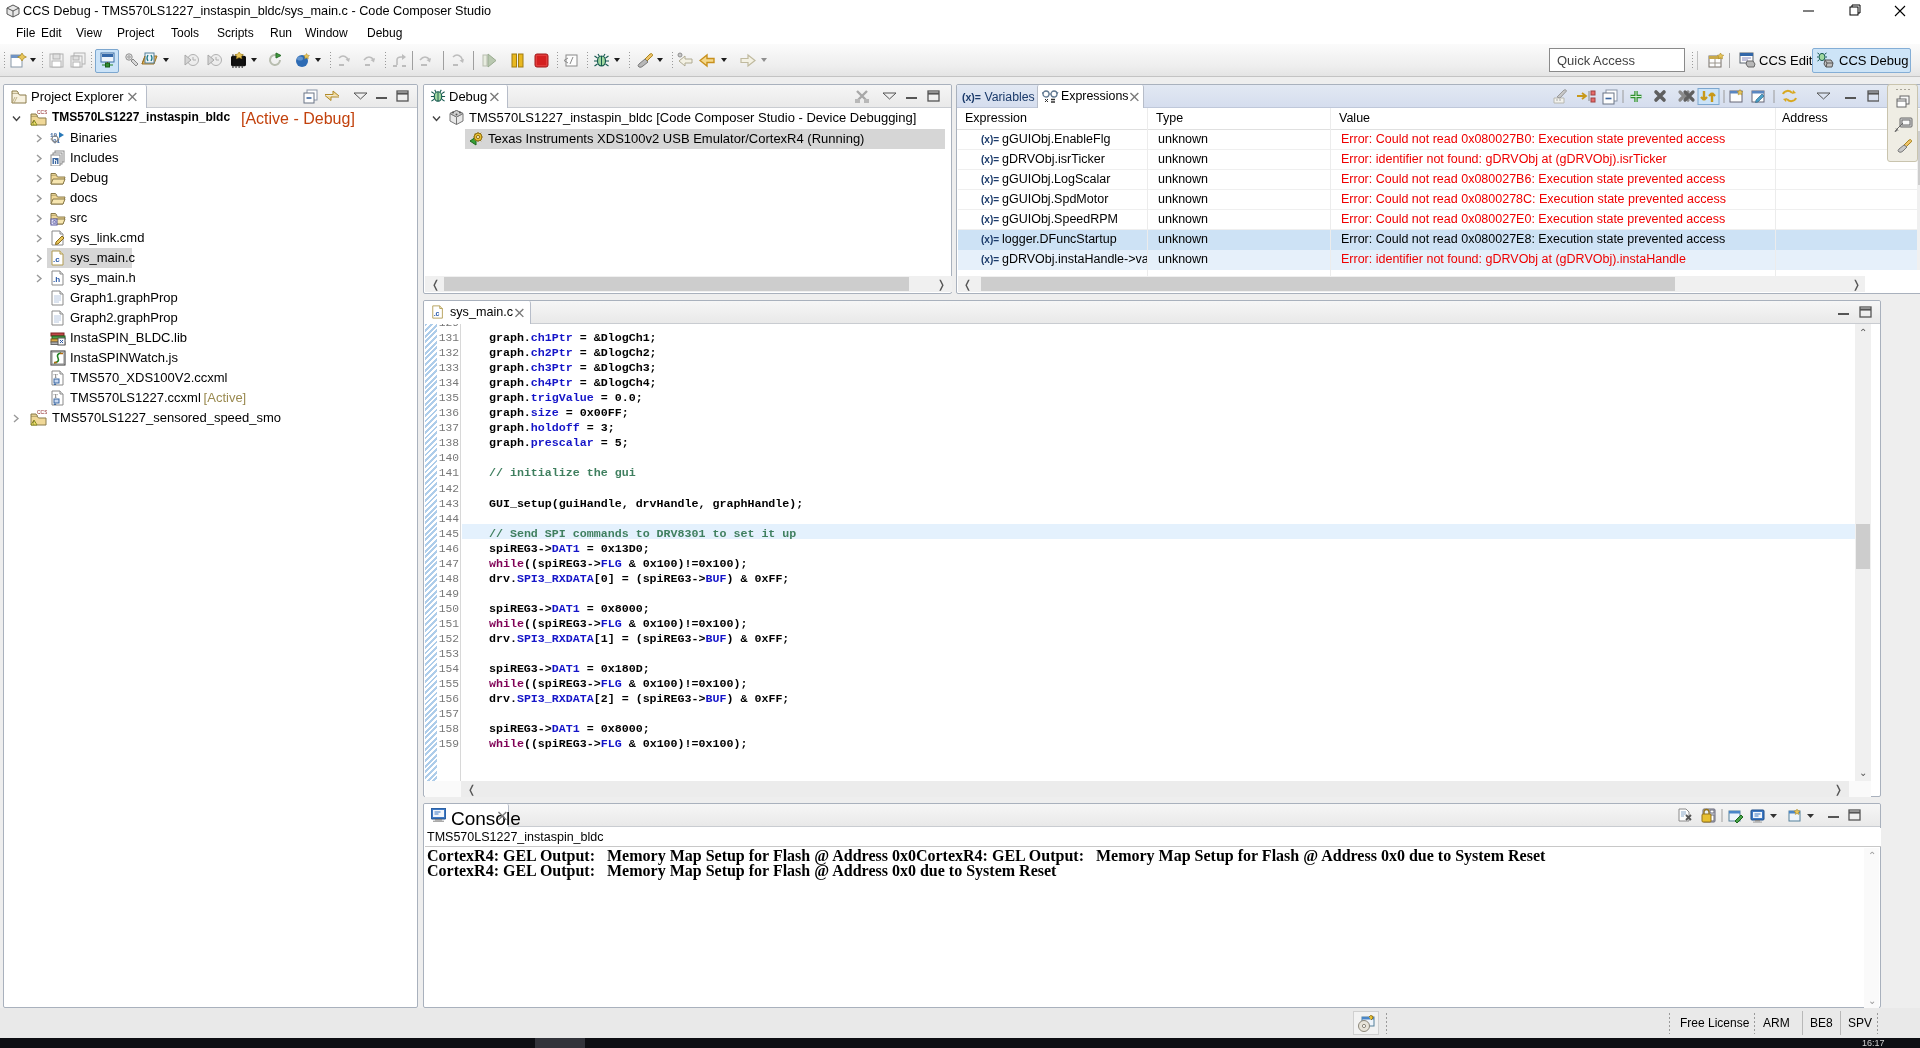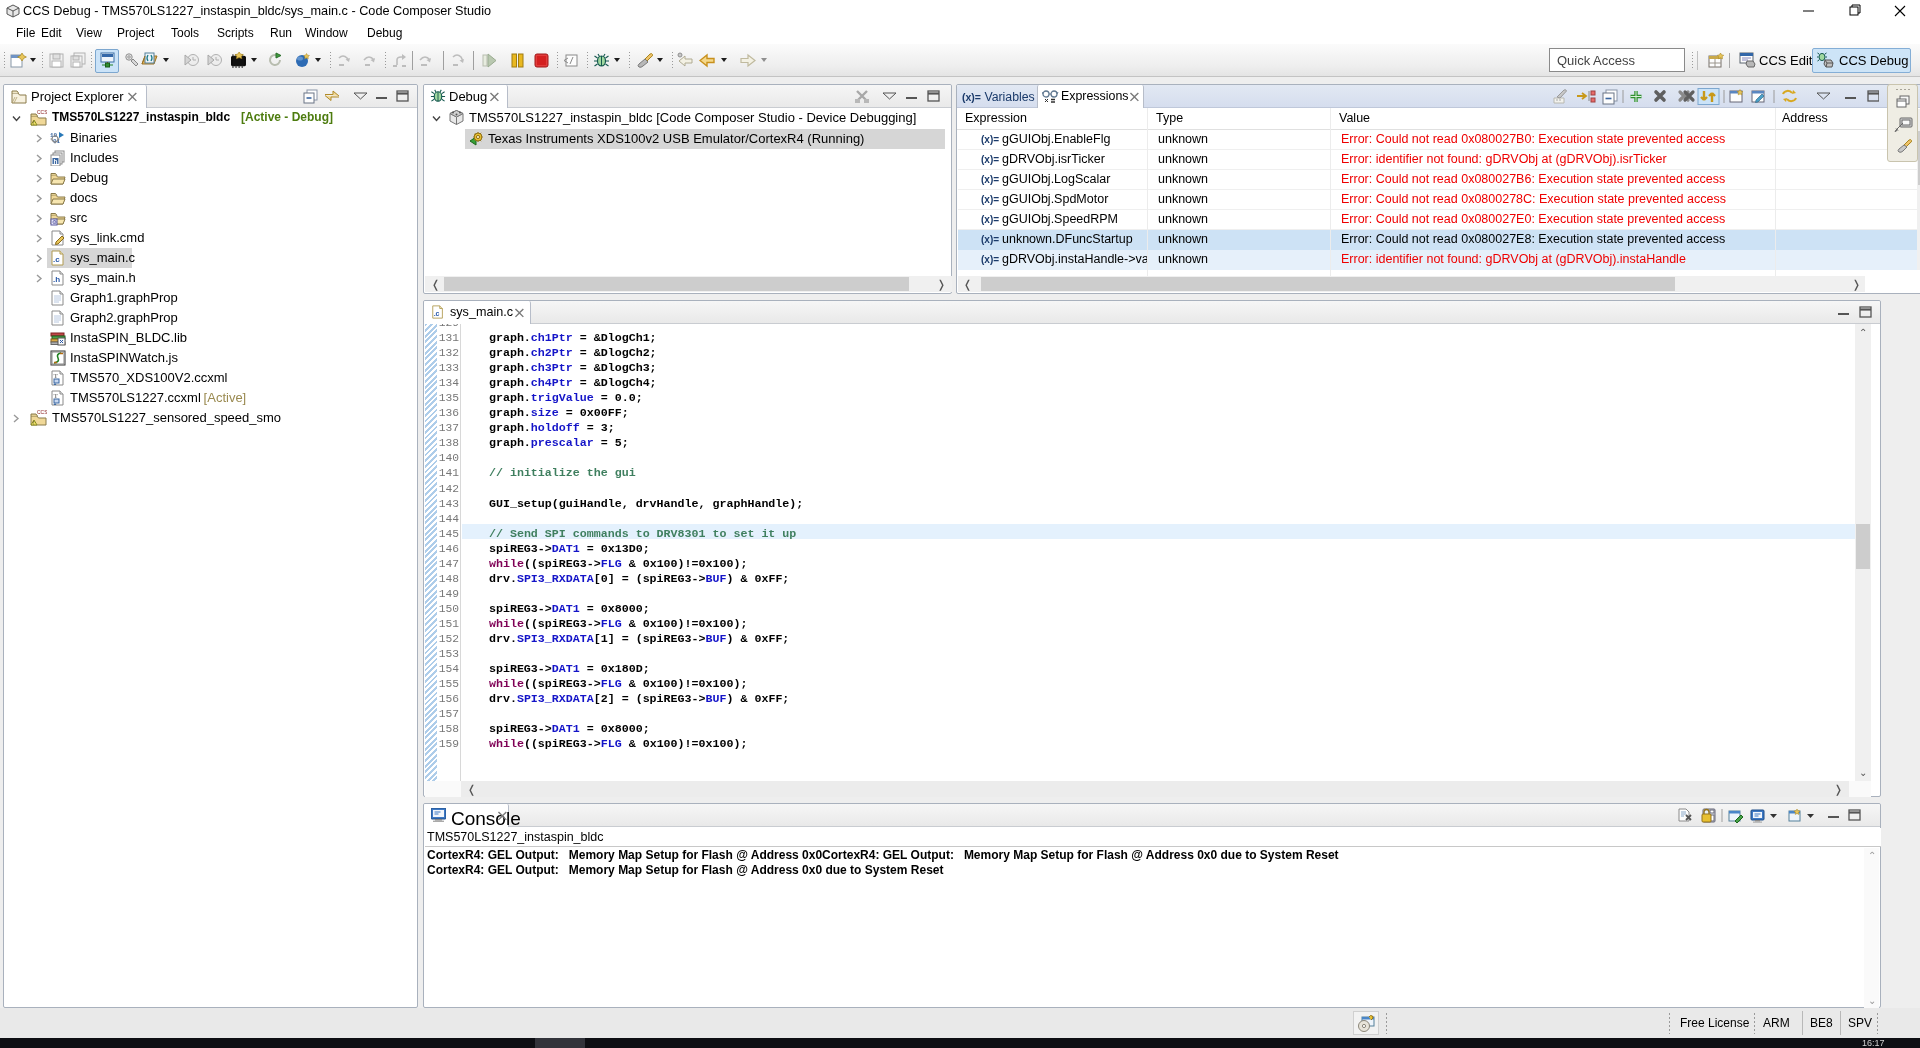--- a/index.html
+++ b/index.html
@@ -297,21 +297,21 @@
           <path d="M1 2.5 L4.5 6.5 L8 2.5" fill="none" stroke="#444" stroke-width="1.4"></path>
         </svg>
       <svg class="abs" style="left:25px;top:1px" width="18" height="18" viewBox="0 0 18 18">
           <path d="M2 7 h6 l1.5 2 H17 v7 H2 Z" fill="#f0d898" stroke="#8a7a4a"></path>
           <path d="M2 7 v-2 h5 l1.5 2" fill="#e0cc90" stroke="#8a7a4a"></path>
           <text x="8" y="5" font-size="5" fill="#8a2020" font-family="Liberation Sans">CCS</text>
           <path d="M2 16 l3-5 3 5 Z" fill="#f7e96a" stroke="#8a8a20"></path>
           <text x="4" y="15.5" font-size="6" fill="#333">!</text>
         </svg>
       <span class="txt" style="left:48px;font-weight:bold;font-size:12px">TMS570LS1227_instaspin_bldc</span>
-        <span class="txt" style="left:237px;font-weight:bold;font-size:12px;color:#4d7c0f">[Active - Debug]</span>
+        <span class="txt" style="left:237px;font-weight:normal;font-size:16px;color:#c2410c">[Active - Debug]</span>
       </div>
     <div class="trow" style="top:20px">
         <svg class="abs" style="left:31px;top:6px" width="8" height="9">
           <path d="M2 1 L6 4.5 L2 8" fill="none" stroke="#9a9a9a" stroke-width="1.4"></path>
         </svg>
       <svg class="abs" style="left:46px;top:2px" width="16" height="16" viewBox="0 0 16 16">
           <text x="0" y="7" font-size="6" fill="#3a66a0" font-weight="bold" font-family="Liberation Mono">10</text>
           <text x="3" y="13" font-size="6" fill="#3a66a0" font-weight="bold" font-family="Liberation Mono">01</text>
           <path d="M9 2 l5 3 -5 3 Z" fill="#2878b8"></path>
           <circle cx="5" cy="9" r="3" fill="none" stroke="#888" stroke-width="1.2"></circle>
@@ -617,21 +617,21 @@
         <span class="abs err" style="left:383px;top:2px">Error: Could not read 0x0800278C: Execution state prevented access</span>
       </div>
     <div class="xrow" style="top:102px;border-bottom:1px solid #efefef">
         <span class="xi">(x)=</span>
         <span class="abs" style="left:44px;top:2px">gGUIObj.SpeedRPM</span>
         <span class="abs" style="left:200px;top:2px">unknown</span>
         <span class="abs err" style="left:383px;top:2px">Error: Could not read 0x080027E0: Execution state prevented access</span>
       </div>
     <div class="xrow" style="top:122px;background:#cde2f5">
         <span class="xi">(x)=</span>
-        <span class="abs" style="left:44px;top:2px">unknown.DFuncStartup</span>
+        <span class="abs" style="left:44px;top:2px">logger.DFuncStartup</span>
         <span class="abs" style="left:200px;top:2px">unknown</span>
         <span class="abs" style="left:383px;top:2px">Error: Could not read 0x080027E8: Execution state prevented access</span>
       </div>
     <div class="xrow" style="top:142px;background:#e6f0fa">
         <span class="xi">(x)=</span>
         <span class="abs" style="left:44px;top:2px;width:146px;overflow:hidden;white-space:nowrap">gDRVObj.instaHandle-&gt;var</span>
         <span class="abs" style="left:200px;top:2px">unknown</span>
         <span class="abs err" style="left:383px;top:2px">Error: identifier not found: gDRVObj at (gDRVObj).instaHandle</span>
       </div>
     <div class="vline" style="left:190px;top:0;height:168px;background:#ececec"></div>
@@ -778,21 +778,21 @@
         <path d="M120 2 l1 1.8 2 .3 -1.5 1.4 .4 2 -1.9-1 -1.8 1 .3-2 L117 4.1 l2-.3 Z" fill="#e8c55a" stroke="#a8861e" stroke-width=".5"></path>
       <path d="M130 7 l3.5 4 3.5-4 Z" fill="#333"></path>
       <path d="M151 10 h11" stroke="#555" stroke-width="2"></path>
       <rect x="172" y="3" width="11" height="10" fill="none" stroke="#555" stroke-width="1.3"></rect>
         <line x1="172" y1="5.5" x2="183" y2="5.5" stroke="#555" stroke-width="2.2"></line>
     </svg>
   </div>
   <div class="abs" style="left:1px;top:24px;width:1456px;height:19px;border-bottom:1px solid #c8c8c8;background:#fff">
     <span class="abs" style="left:2px;top:2px;font-size:12.5px">TMS570LS1227_instaspin_bldc</span>
   </div>
-  <div class="abs" style="left:0;top:44px;width:1442px;height:163px;font-family:Liberation Sans, sans-serif;font-size:12px;line-height:15.05px;font-weight:bold">
+  <div class="abs" style="left:0;top:44px;width:1442px;height:163px;font-family:Liberation Serif, serif;font-size:16px;line-height:15.05px;font-weight:bold">
 <div style="padding-left:3px;white-space:pre">CortexR4: GEL Output:   Memory Map Setup for Flash @ Address 0x0CortexR4: GEL Output:   Memory Map Setup for Flash @ Address 0x0 due to System Reset</div>
 <div style="padding-left:3px;white-space:pre">CortexR4: GEL Output:   Memory Map Setup for Flash @ Address 0x0 due to System Reset</div>
   </div>
   <div class="abs" style="right:1px;top:44px;width:15px;height:160px;background:#fafafa">
     <span class="sarr" style="left:4px;top:2px;font-size:10px;color:#999">⌃</span>
     <span class="sarr" style="left:4px;bottom:2px;font-size:10px;color:#999">⌄</span>
   </div>
 </div>
 
 <div id="statusbar">

